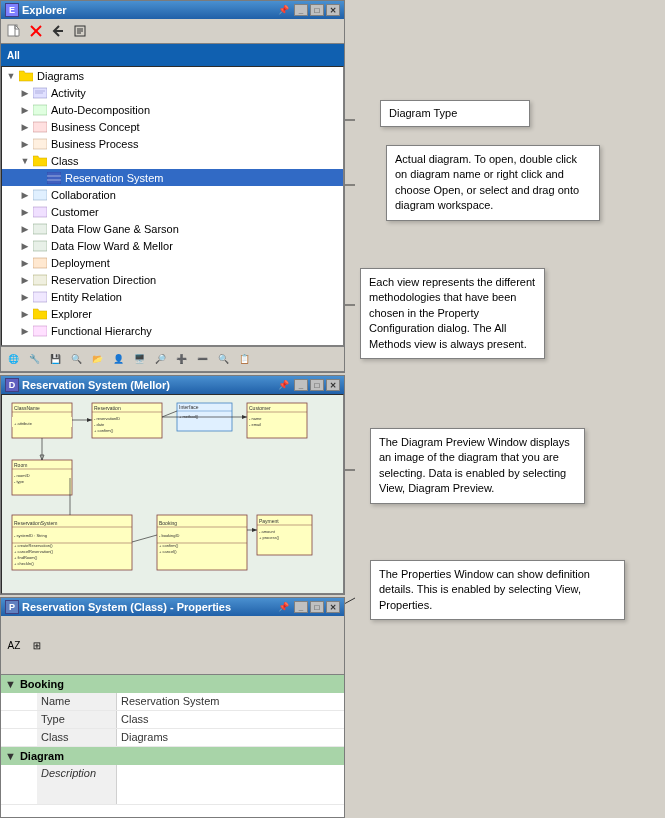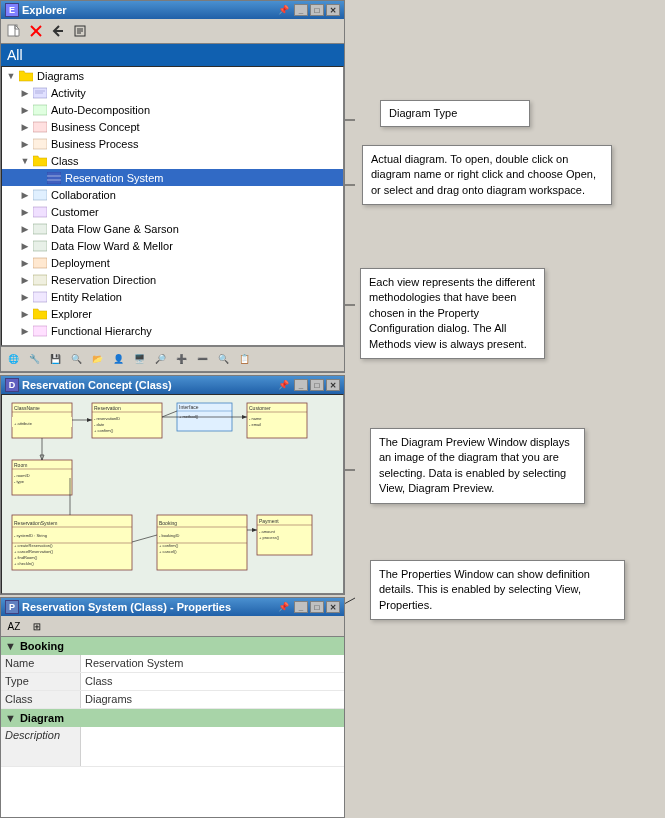--- a/index.html
+++ b/index.html
@@ -109,22 +109,22 @@
       cursor: pointer;
       display: flex;
       align-items: center;
       justify-content: center;
       font-size: 11px;
     }
 
     .all-label {
       background: #1060b0;
       color: white;
-      font-size: 14px;
-      font-weight: normal;
+      font-size: 10px;
+      font-weight: bold;
       padding: 2px 6px;
       height: 22px;
       display: flex;
       align-items: center;
     }
 
     .tree-container {
       background: white;
       overflow-y: auto;
       overflow-x: hidden;
@@ -205,21 +205,21 @@
 
     
     .properties-window {
       flex: 1;
       margin-top: 2px;
       min-height: 0;
     }
 
     .props-toolbar {
       background: #d4d0c8;
-      padding: 0 3px;
+      padding: 19px 3px;
       display: flex;
       gap: 3px;
       align-items: center;
       border-bottom: 1px solid #808080;
     }
 
     .props-content {
       background: white;
       flex: 1;
       overflow: auto;
@@ -243,20 +243,21 @@
     }
 
     .props-label {
       width: 80px;
       padding: 2px 4px;
       background: #f0f0f0;
       border-right: 1px solid #d0d0d0;
       font-size: 11px;
       color: #333;
       flex-shrink: 0;
+      margin-left: 36px;
     }
 
     .props-value {
       padding: 2px 4px;
       font-size: 11px;
       color: #333;
       flex: 1;
     }
 
     
@@ -553,21 +554,21 @@
       <button class="toolbar-btn" style="font-size:9px">➖</button>
       <button class="toolbar-btn" style="font-size:9px">🔍</button>
       <button class="toolbar-btn" style="font-size:9px">📋</button>
     </div>
   </div>
 
   <div class="window diagram-preview">
     <div class="window-titlebar">
       <div class="window-titlebar-left">
         <div class="titlebar-icon" style="background:#6060c0;">D</div>
-        <span>Reservation Concept (Class)</span>
+        <span>Reservation System (Mellor)</span>
       </div>
       <div class="titlebar-buttons">
         <span class="titlebar-pin">📌</span>
         <div class="titlebar-btn">_</div>
         <div class="titlebar-btn">□</div>
         <div class="titlebar-btn">✕</div>
       </div>
     </div>
 
     <div class="diagram-canvas">
@@ -696,21 +697,21 @@
     </div>
   </div>
 </div>
 
 <div class="right-panel">
 
   <div class="annotation-box" style="top: 100px; left: 30px; width: 150px; padding: 5px 8px;">
     <span style="font-weight: normal;">Diagram Type</span>
   </div>
 
-  <div class="annotation-box" style="top: 145px; left: 12px; width: 250px;">
+  <div class="annotation-box" style="top: 145px; left: 36px; width: 214px;">
     <span>Actual diagram.  To open, double click on diagram name or right click and choose Open, or select and drag onto diagram workspace.</span>
   </div>
 
   <div class="annotation-box" style="top: 268px; left: 10px; width: 185px;">
     <span>Each view represents the different methodologies that have been chosen in the Property Configuration dialog.  The All Methods view is always present.</span>
   </div>
 
   <div class="annotation-box" style="top: 428px; left: 20px; width: 215px;">
     <span>The Diagram Preview Window displays an image of the diagram that you are selecting.  Data is enabled by selecting View, Diagram Preview.</span>
   </div>

